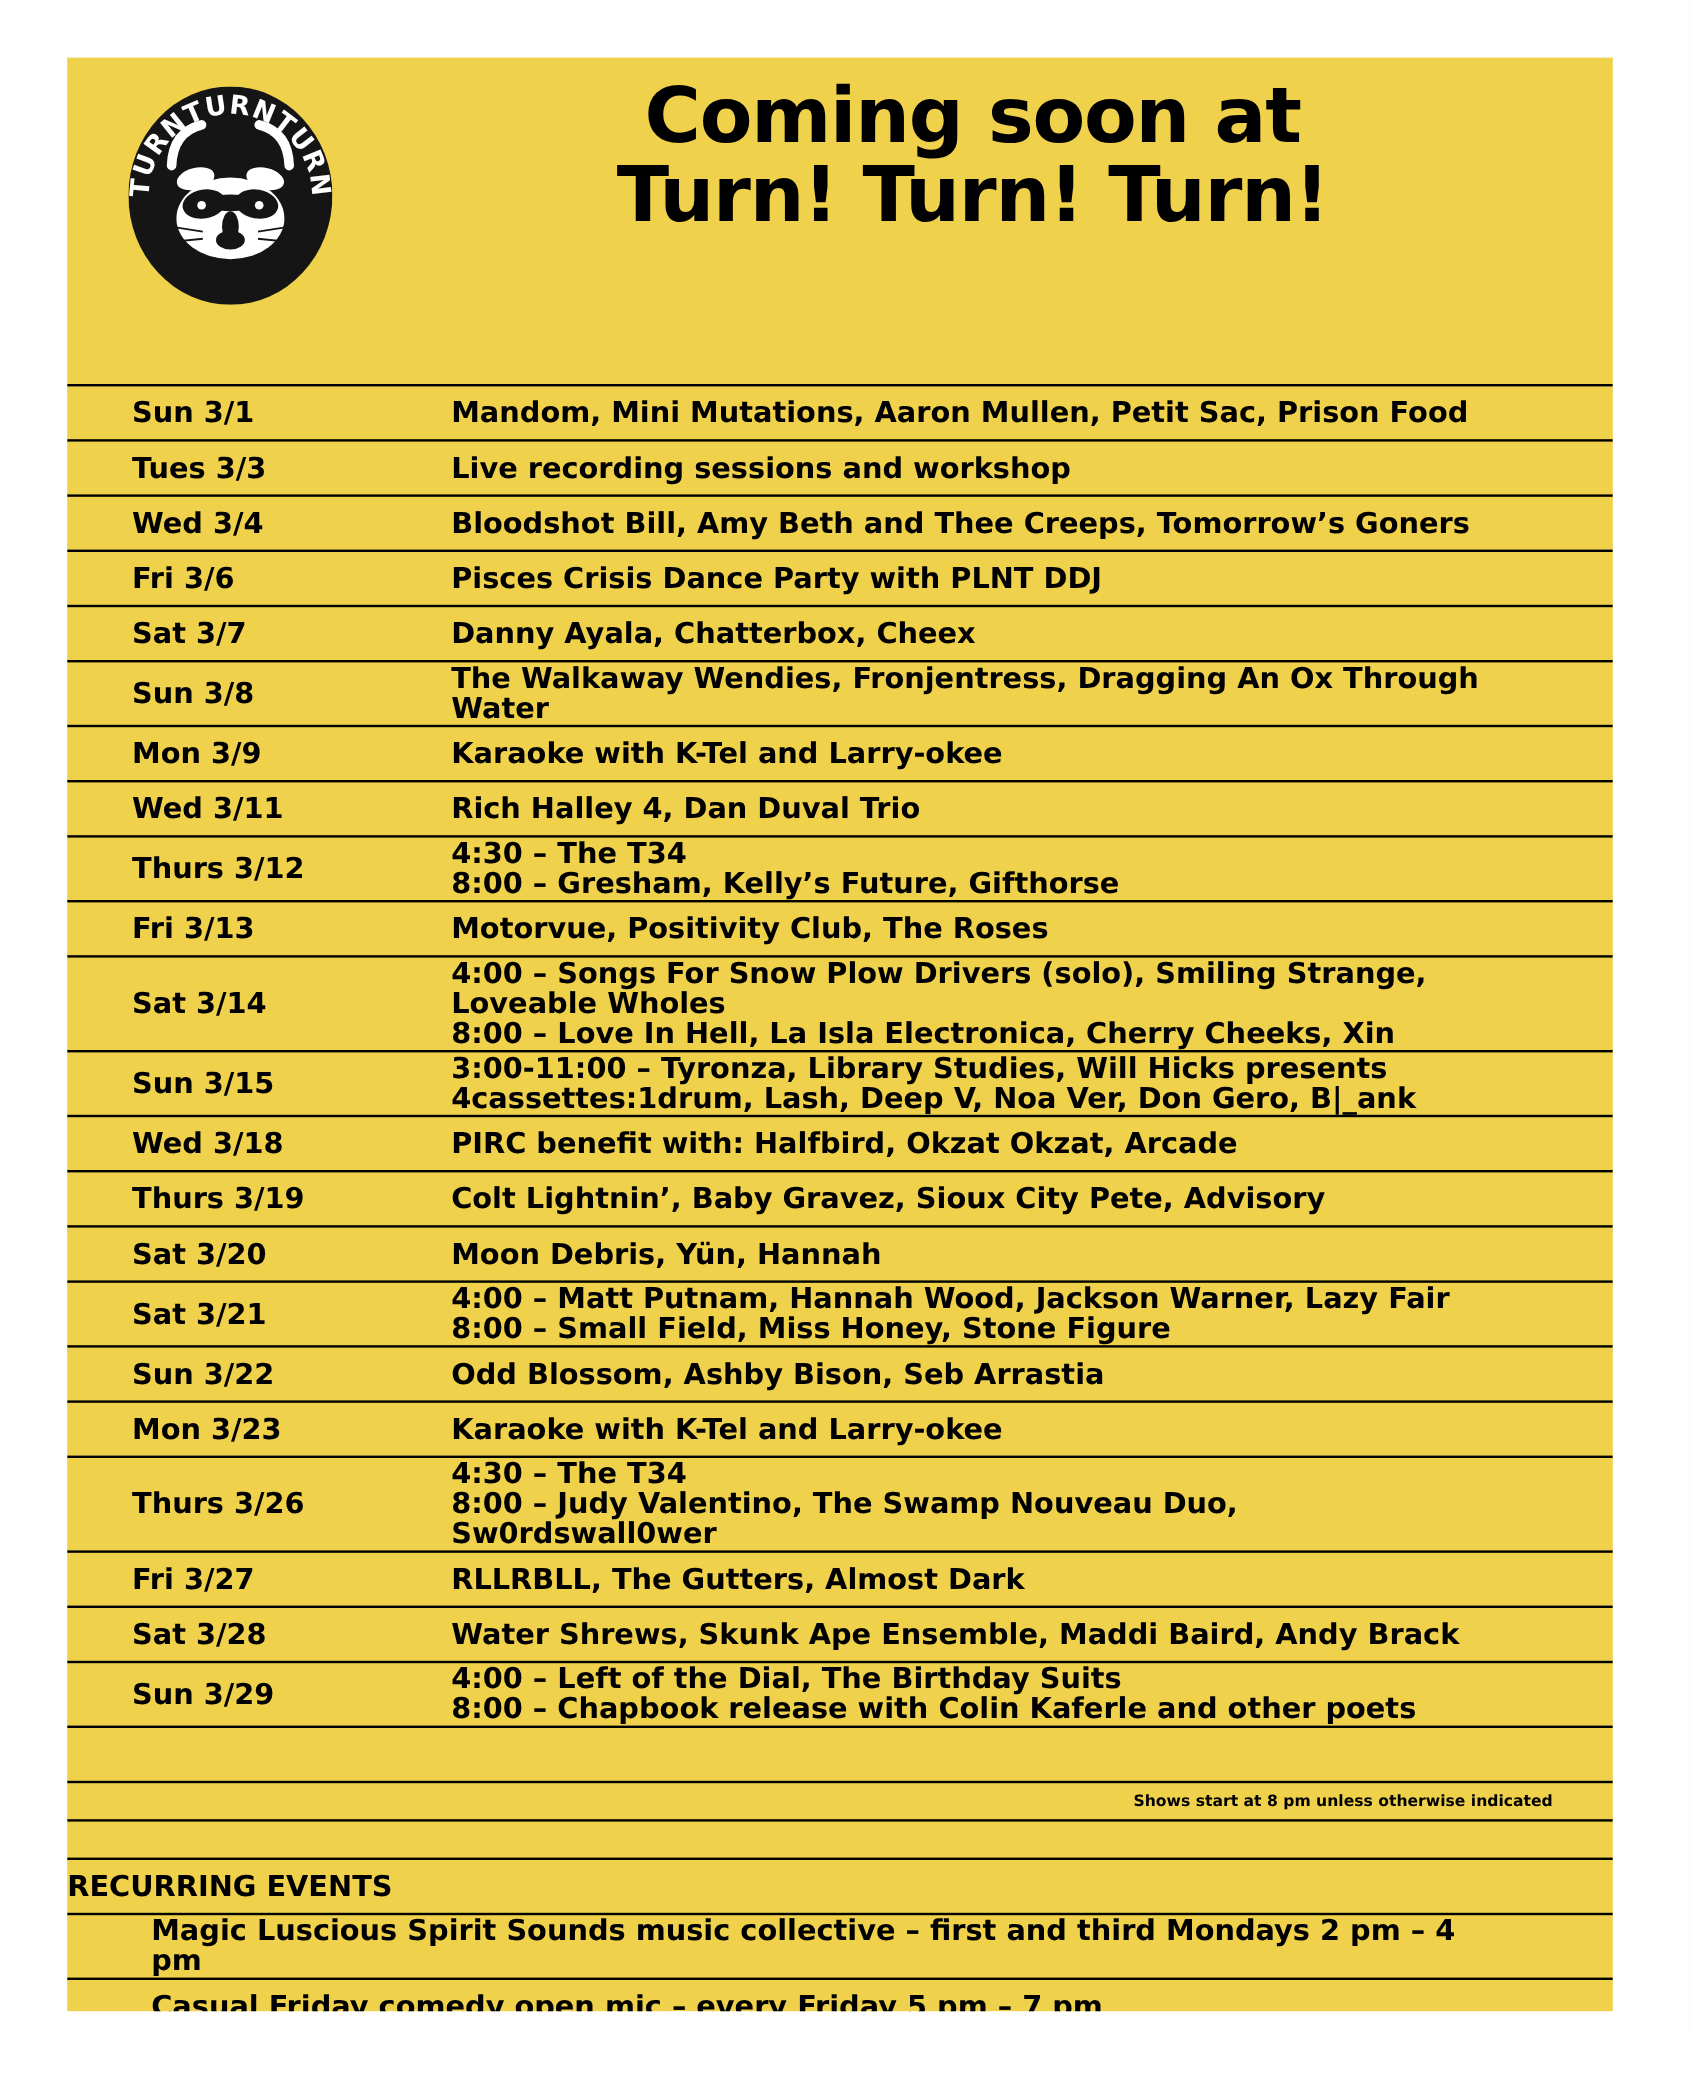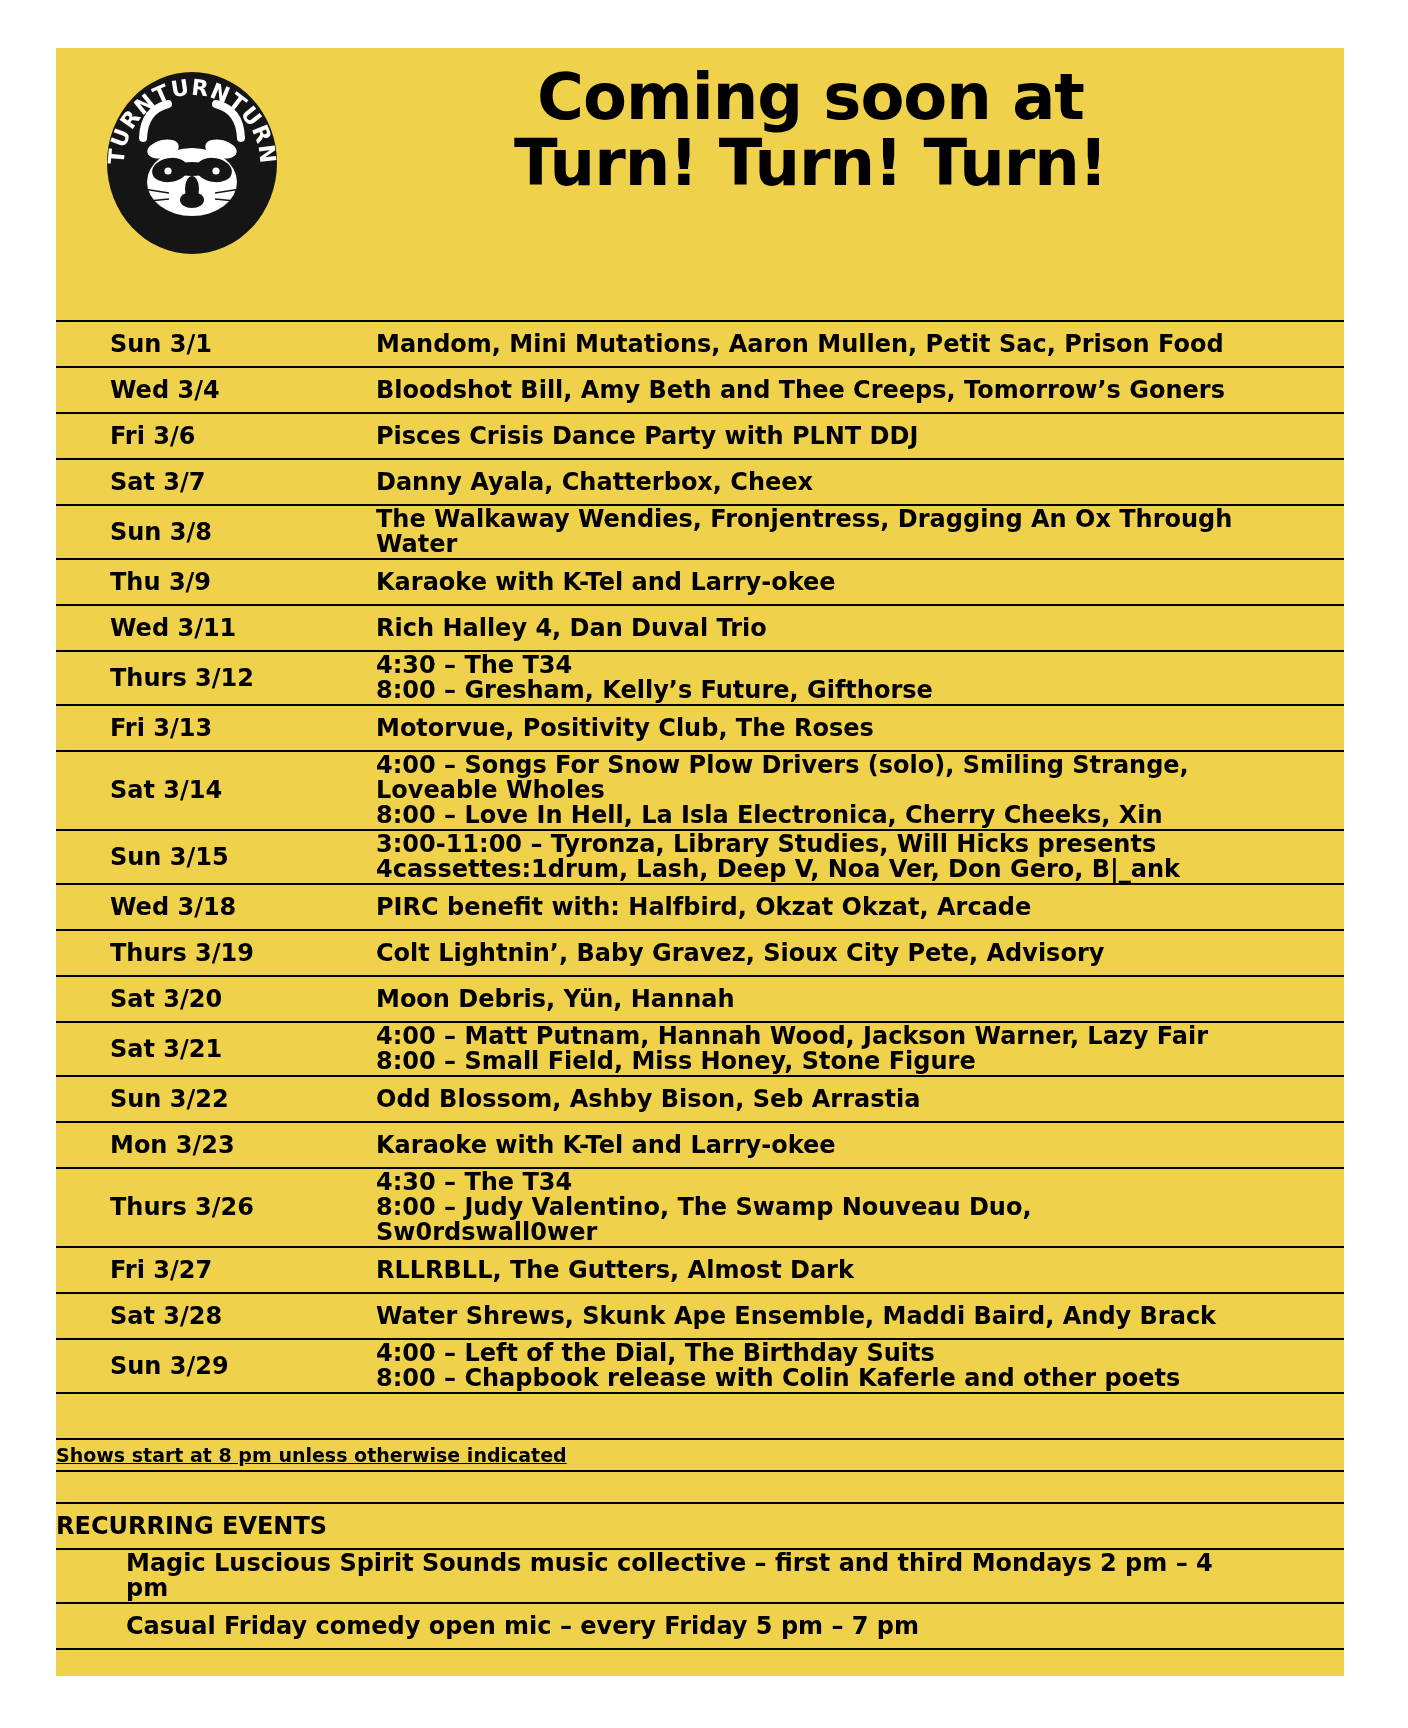--- a/index.html
+++ b/index.html
@@ -66,25 +66,24 @@
     flex-shrink: 0;
   }
   .lineup {
     flex: 1;
     white-space: pre-line;
   }
   .row-spacer    { min-height: 42px; }
   .row-spacer-sm { min-height: 28px; }
   .row-note {
     min-height: 28px;
-    justify-content: flex-start;
+    justify-content: flex-end;
     text-align: center;
-    font-size: 19px;
+    font-size: 13px;
     line-height: 21px;
-    text-decoration: underline;
   }
   .row-center {
     justify-content: flex-start;
     text-align: center;
   }
   .row-full {
     padding-left: 70px;
     padding-right: 44px;
   }
   .row-full .lineup { flex: none; width: 100%; }
@@ -138,38 +137,42 @@
     </div>
   </div>
 
   <div class="rows" id="event-rows">
 
   <div class="row">
         <div class="date">Sun 3/1</div>
         <div class="lineup">Mandom, Mini Mutations, Aaron Mullen, Petit Sac, Prison Food</div>
       </div>
       <div class="row">
+        <div class="date">Tues 3/3</div>
+        <div class="lineup">Live recording sessions and workshop</div>
+      </div>
+      <div class="row">
         <div class="date">Wed 3/4</div>
         <div class="lineup">Bloodshot Bill, Amy Beth and Thee Creeps, Tomorrow’s Goners</div>
       </div>
       <div class="row">
         <div class="date">Fri 3/6</div>
         <div class="lineup">Pisces Crisis Dance Party with PLNT DDJ</div>
       </div>
       <div class="row">
         <div class="date">Sat 3/7</div>
         <div class="lineup">Danny Ayala, Chatterbox, Cheex</div>
       </div>
       <div class="row">
         <div class="date">Sun 3/8</div>
         <div class="lineup">The Walkaway Wendies, Fronjentress, Dragging An Ox Through
 Water</div>
       </div>
       <div class="row">
-        <div class="date">Thu 3/9</div>
+        <div class="date">Mon 3/9</div>
         <div class="lineup">Karaoke with K-Tel and Larry-okee</div>
       </div>
       <div class="row">
         <div class="date">Wed 3/11</div>
         <div class="lineup">Rich Halley 4, Dan Duval Trio</div>
       </div>
       <div class="row">
         <div class="date">Thurs 3/12</div>
         <div class="lineup">4:30 – The T34
 8:00 – Gresham, Kelly’s Future, Gifthorse</div>

